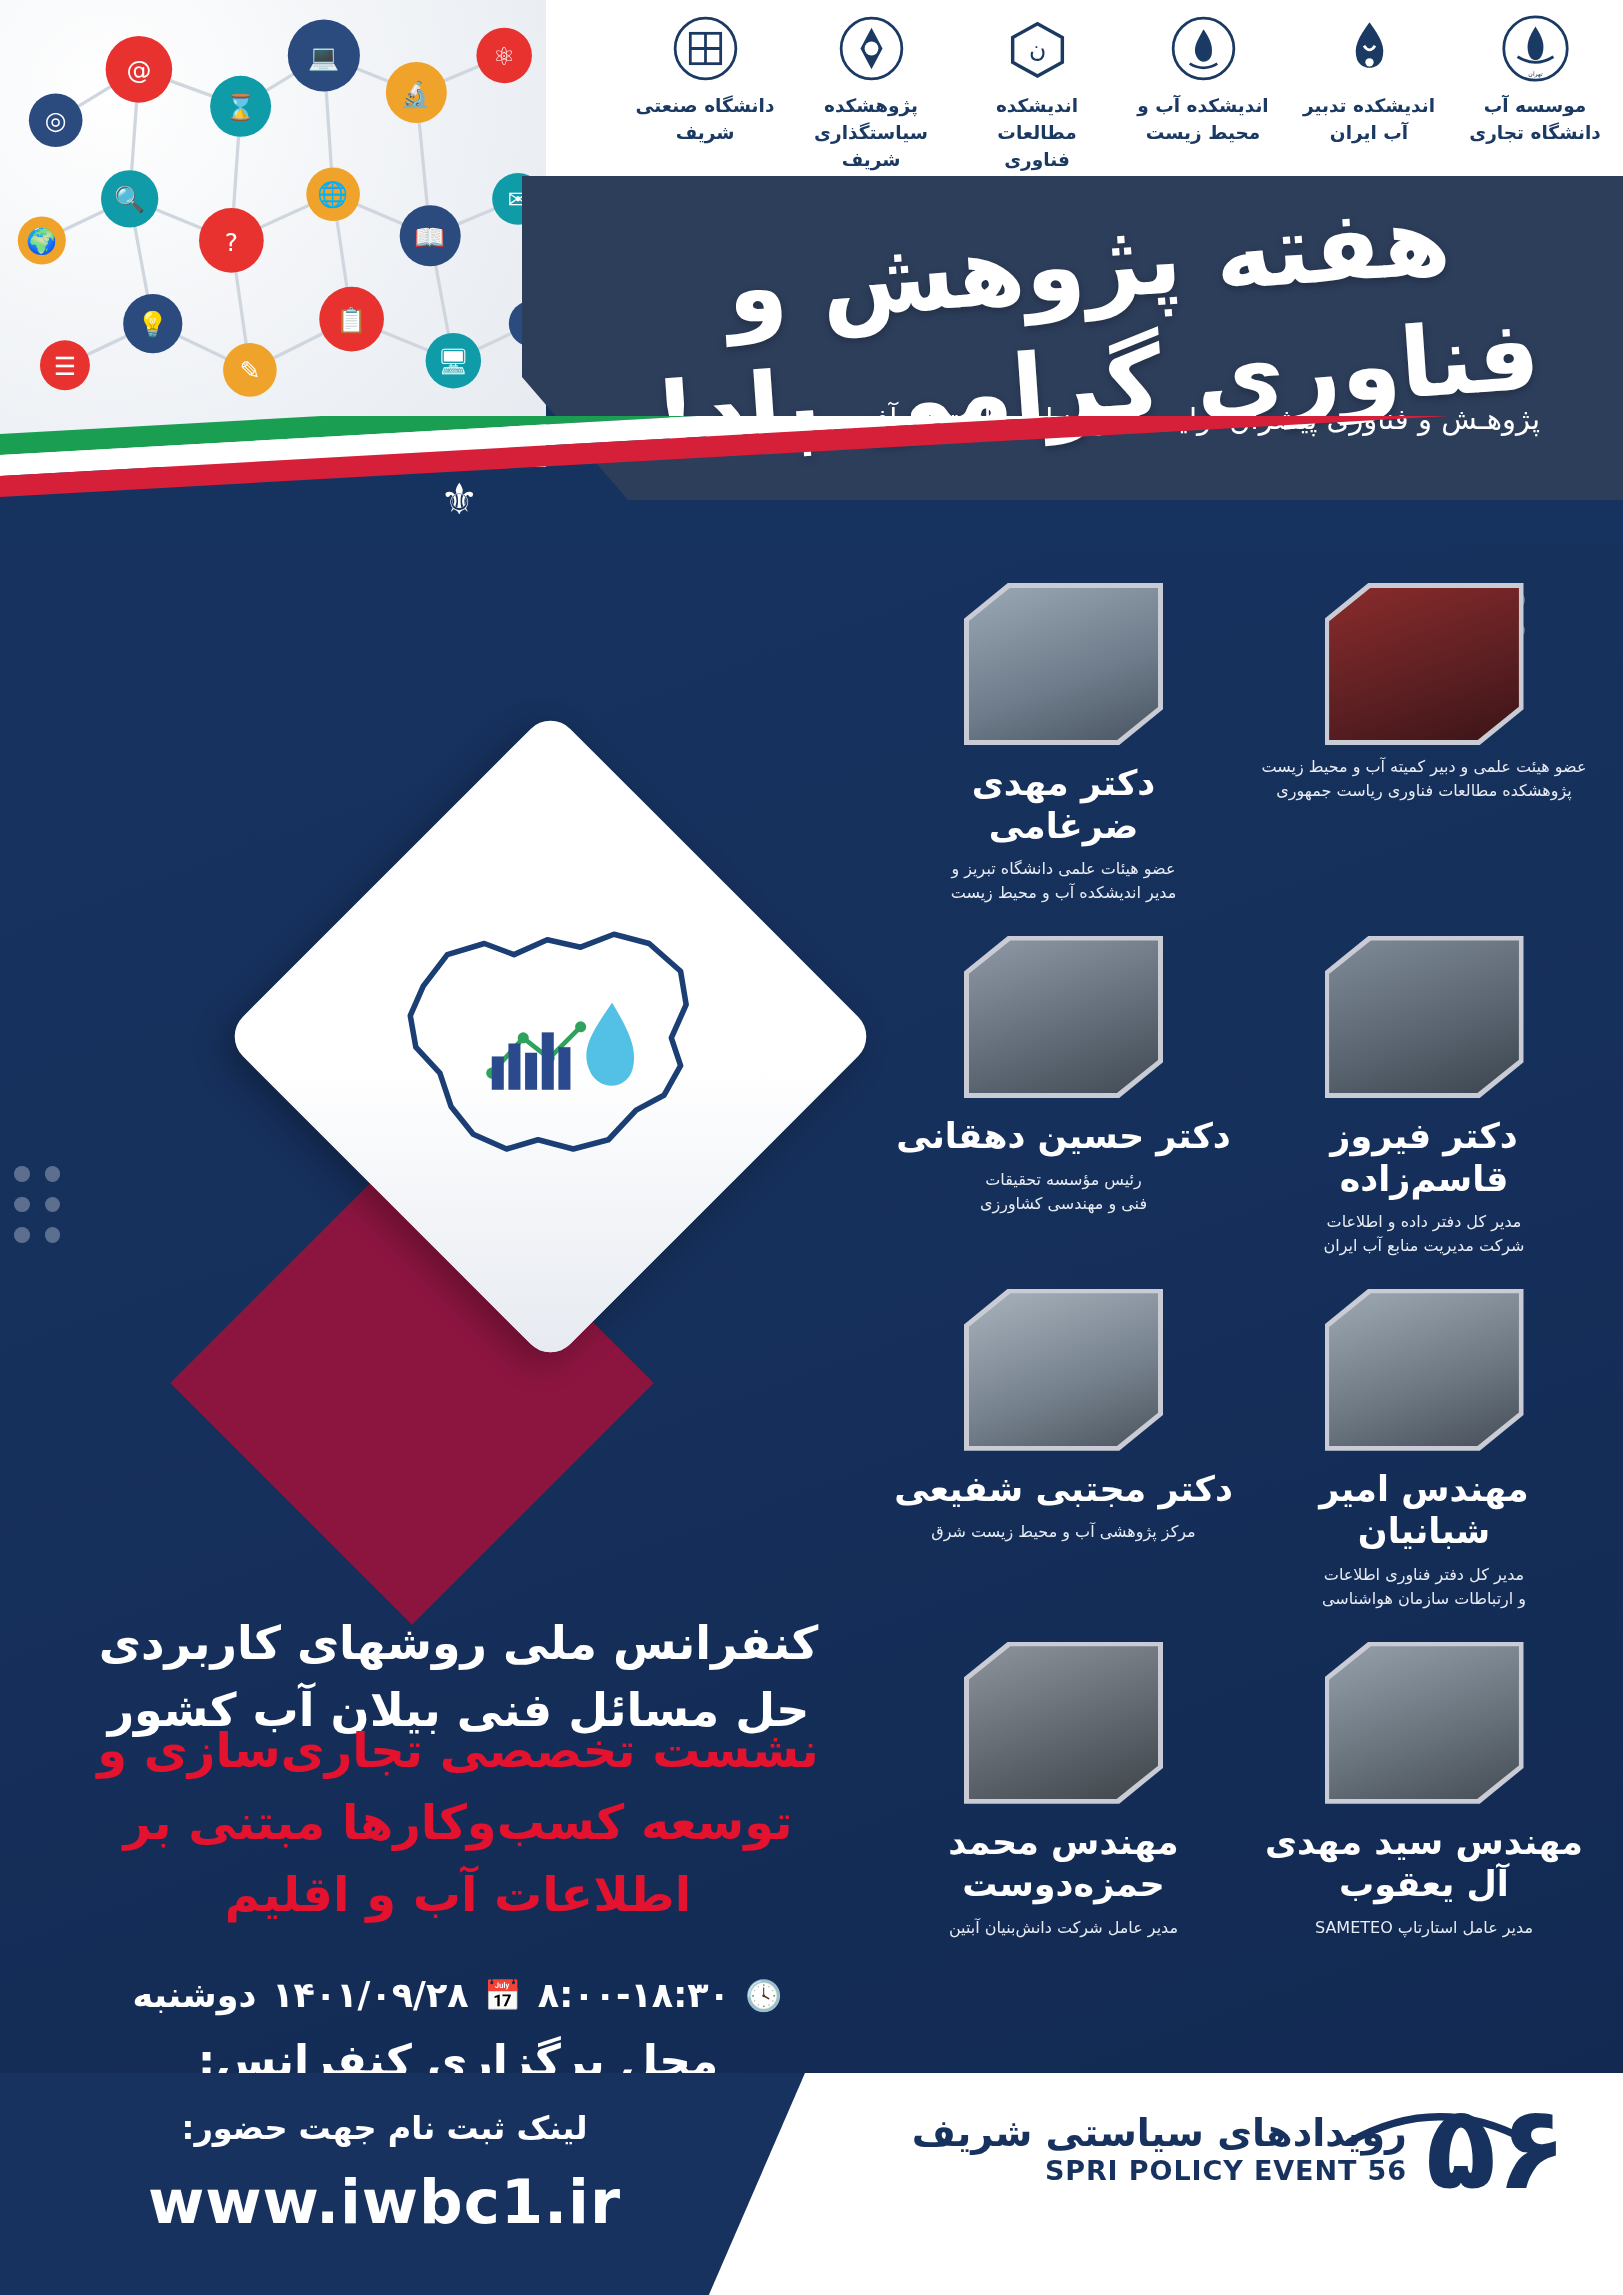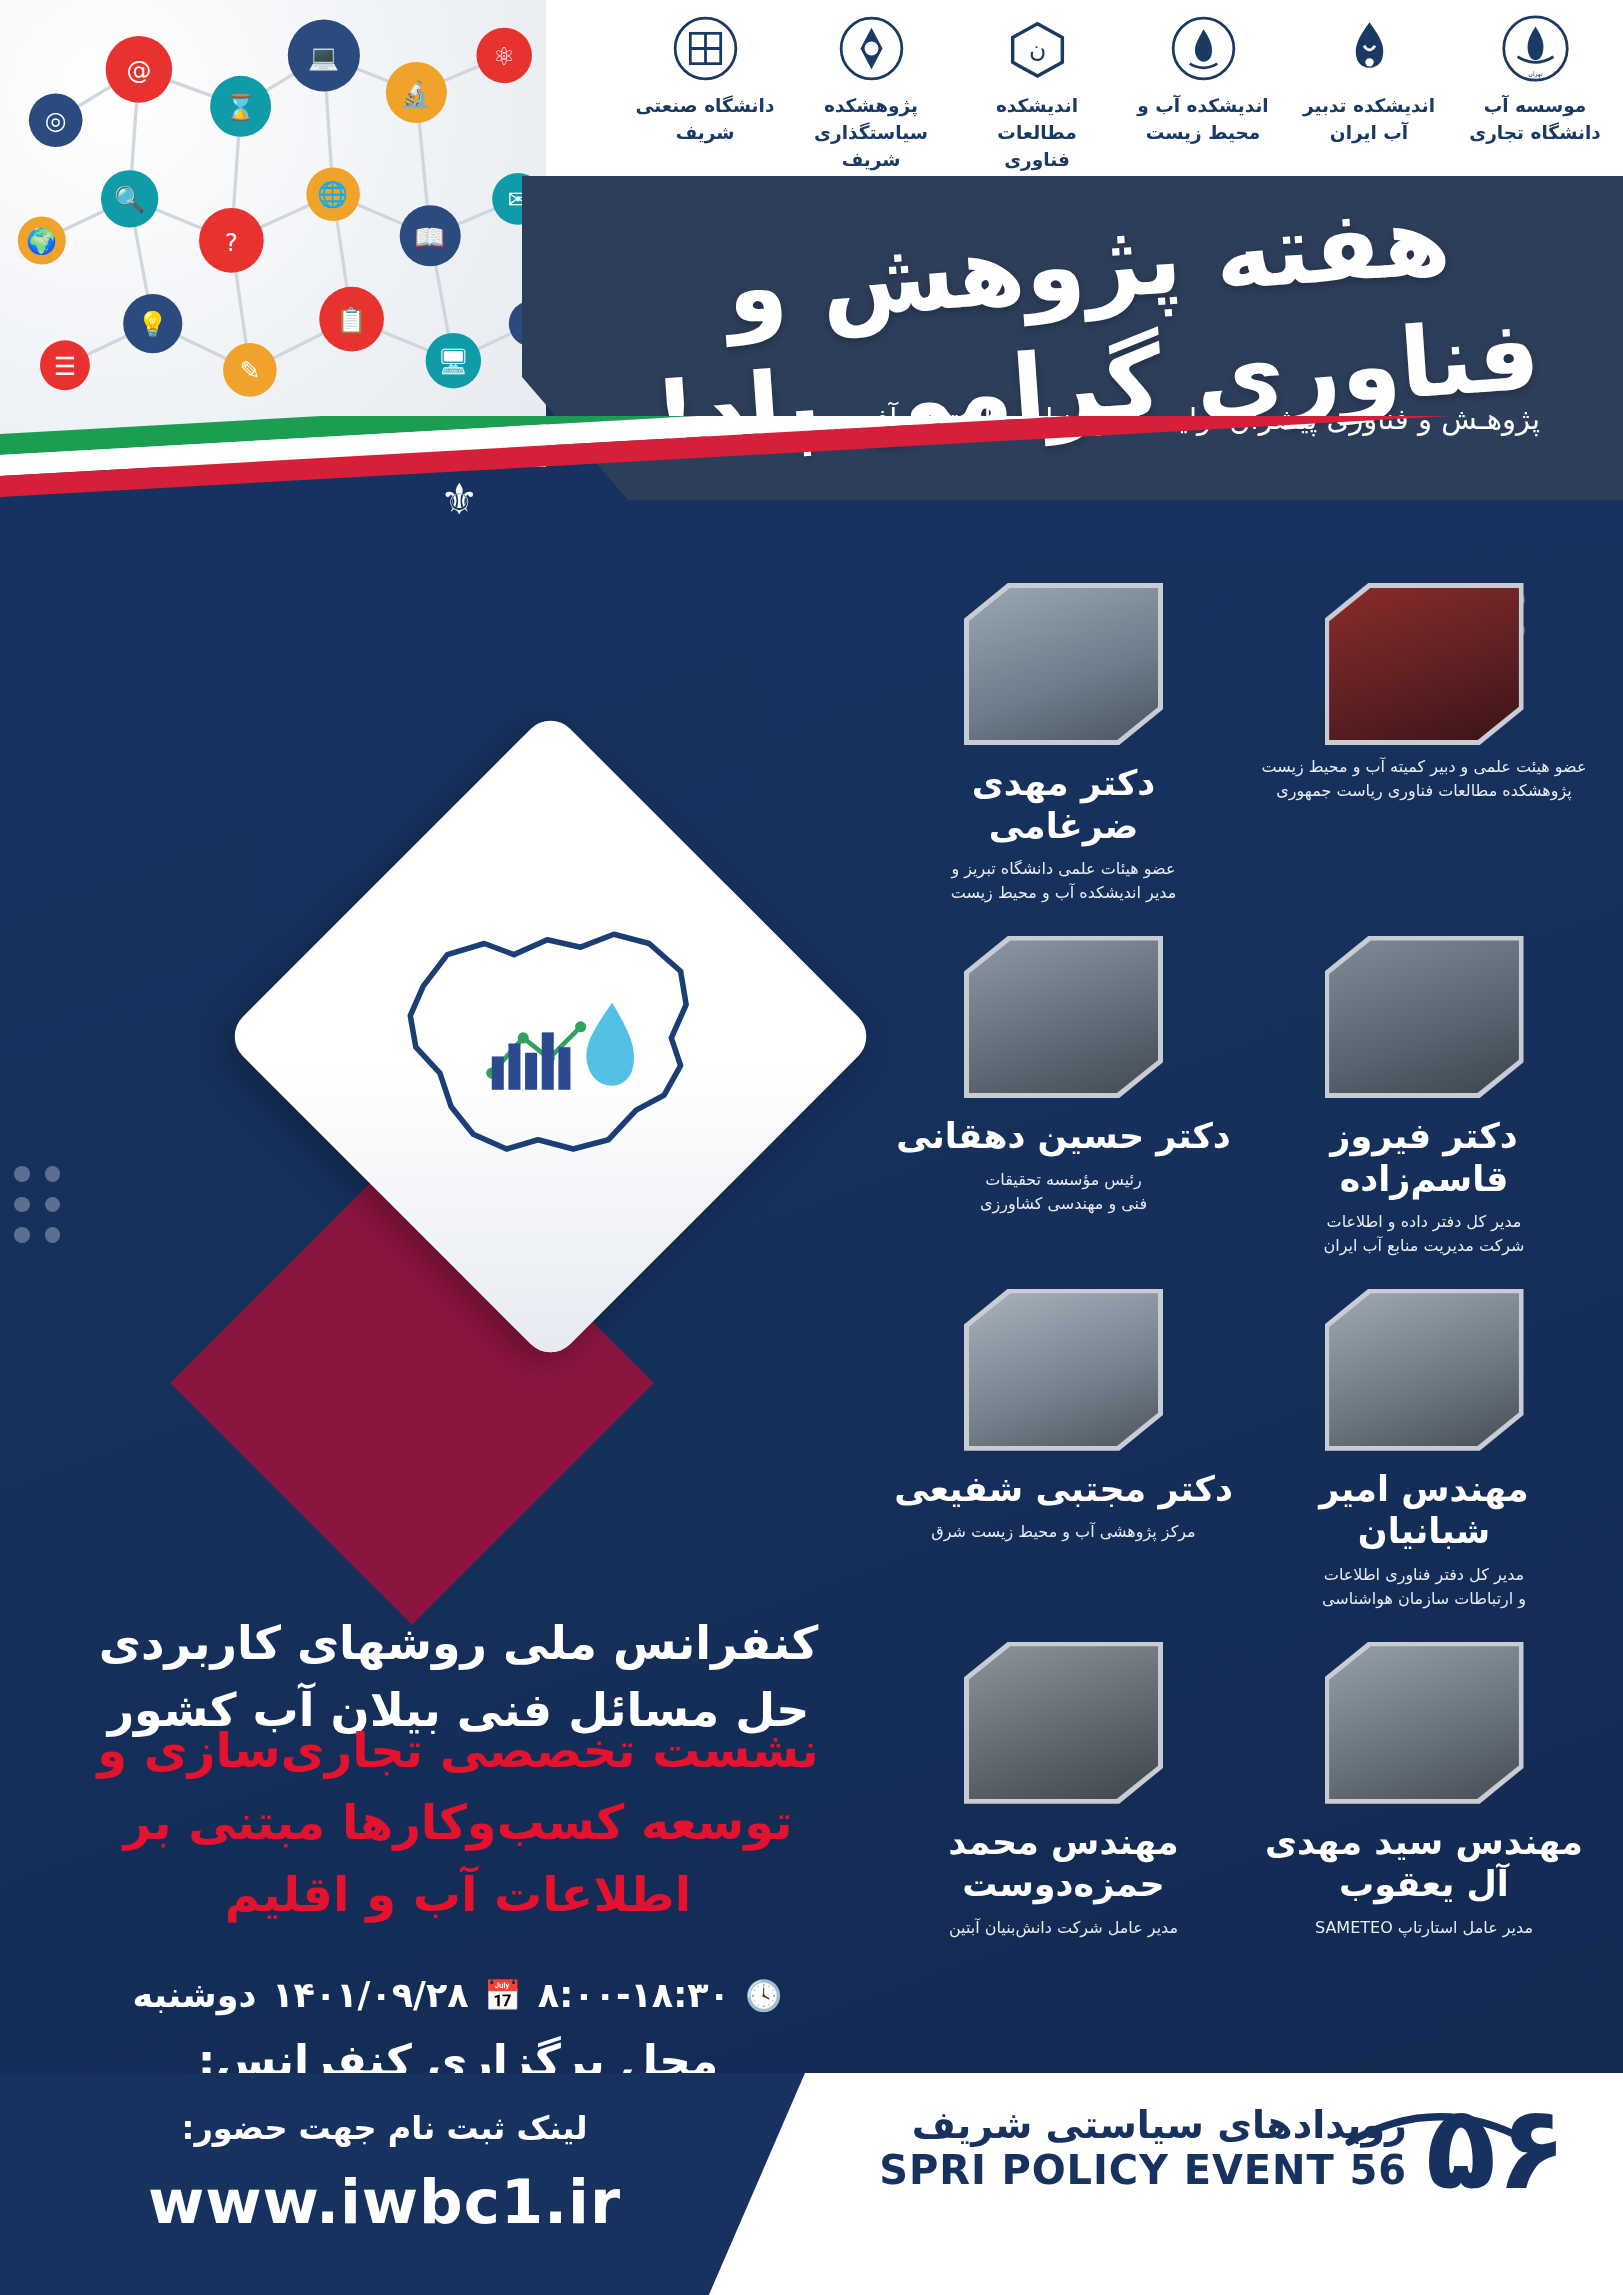--- a/index.html
+++ b/index.html
@@ -372,21 +372,21 @@
     line-height: .9;
     letter-spacing: -2.8px;
   }
   .brand-text-fa {
     font-size: 38px;
     font-weight: bold;
     color: #17325e;
     direction: rtl;
   }
   .brand-text-en {
-    font-size: 40px;
+    font-size: 27px;
     font-weight: bold;
     color: #17325e;
     letter-spacing: 0.9px;
     direction: ltr;
     text-align: right;
   }
   .brand-arc {
     position: absolute;
     top: 8.3px;
     right: 69px;

